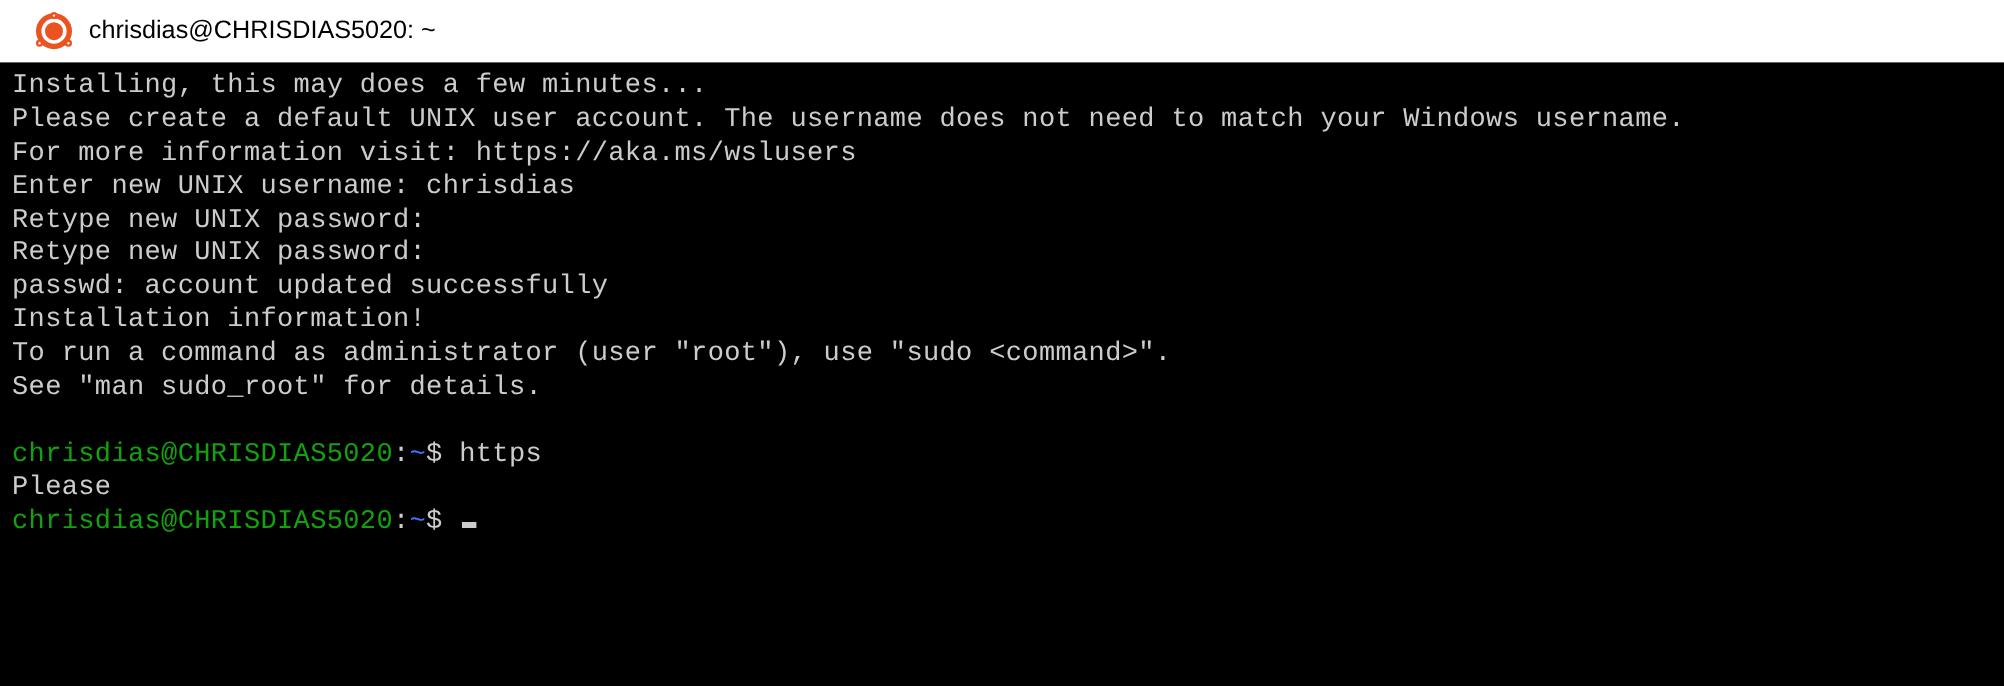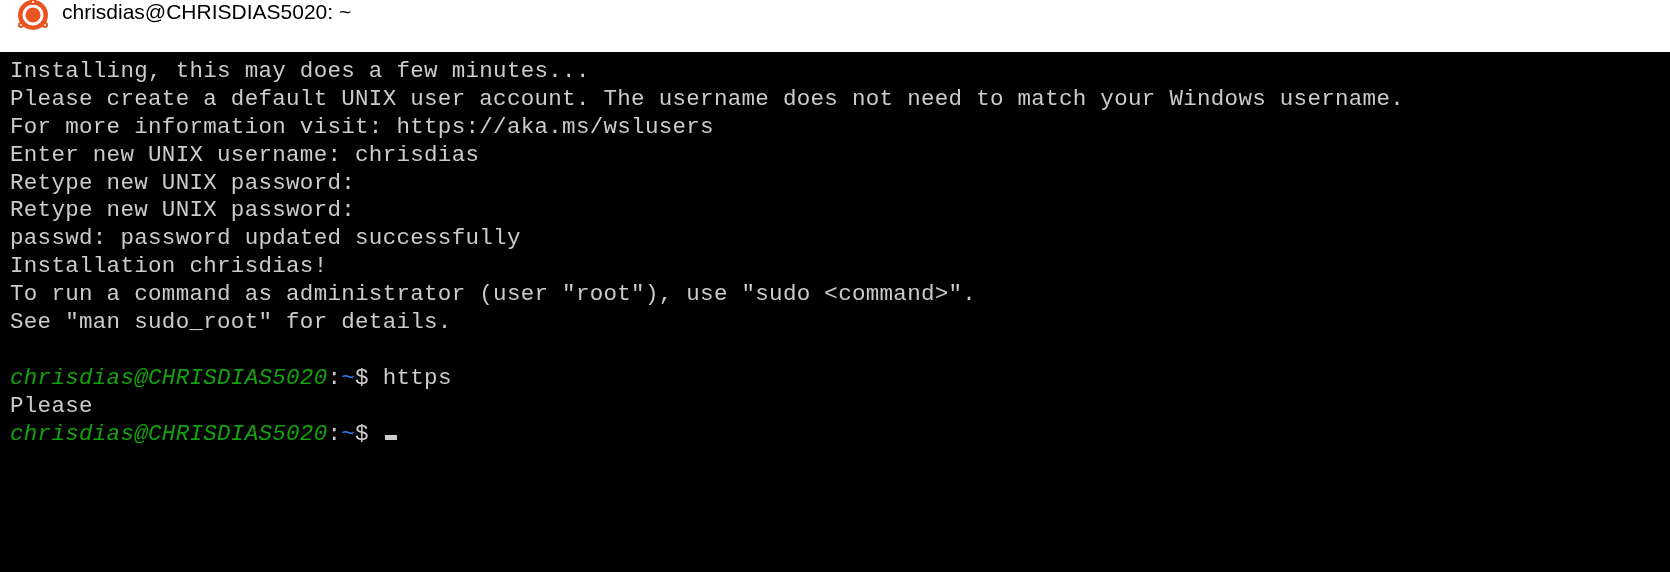--- a/index.html
+++ b/index.html
@@ -11,21 +11,22 @@
       width: 1670px;
       height: 572px;
       font-family: Consolas, 'Courier New', monospace;
       background: #ffffff;
       overflow: hidden;
     }
     .titlebar {
       height: 52px;
       background: #ffffff;
       display: flex;
-      padding-left: 18px;
+      align-items: center;
+      padding-left: 30px;
       gap: 14px;
     }
     .ubuntu-icon {
       width: 30px;
       height: 30px;
       background: #E95420;
       border-radius: 50%;
       position: relative;
       flex-shrink: 0;
     }
@@ -61,21 +62,21 @@
       color: #cccccc;
       width: 100%;
       height: calc(100% - 52px);
       padding: 6px 10px;
       font-size: 22.5px;
       line-height: 1.24;
       white-space: pre;
       letter-spacing: 0.3px;
       overflow: hidden;
     }
-    .green { color: #13A10E; font-style: italic; }
+    .green { color: #13A10E; }
     .blue { color: #3B78FF; }
     .white { color: #cccccc; }
     .cursor {
       display: inline-block;
       width: 12px;
       height: 5px;
       background: #cccccc;
       vertical-align: baseline;
       margin-left: 2px;
       position: relative;
@@ -93,20 +94,20 @@
   </div>
   <span class="title-text">chrisdias@CHRISDIAS5020: ~</span>
 </div>
 
 <div class="terminal"><span>Installing, this may does a few minutes...</span>
 <span>Please create a default UNIX user account. The username does not need to match your Windows username.</span>
 <span>For more information visit: https://aka.ms/wslusers</span>
 <span>Enter new UNIX username: chrisdias</span>
 <span>Retype new UNIX password:</span>
 <span>Retype new UNIX password:</span>
-<span>passwd: password updated successfully</span>
-<span>Installation chrisdias!</span>
+<span>passwd: account updated successfully</span>
+<span>Installation information!</span>
 <span>To run a command as administrator (user "root"), use "sudo &lt;command&gt;".</span>
 <span>See "man sudo_root" for details.</span>
 <span></span>
 <span class="green">chrisdias@CHRISDIAS5020</span><span class="white">:</span><span class="blue">~</span><span class="white">$ </span><span class="white">https</span>
 <span>Please</span>
 <span class="green">chrisdias@CHRISDIAS5020</span><span class="white">:</span><span class="blue">~</span><span class="white">$ </span><span class="cursor"></span></div>
 
 </body></html>

